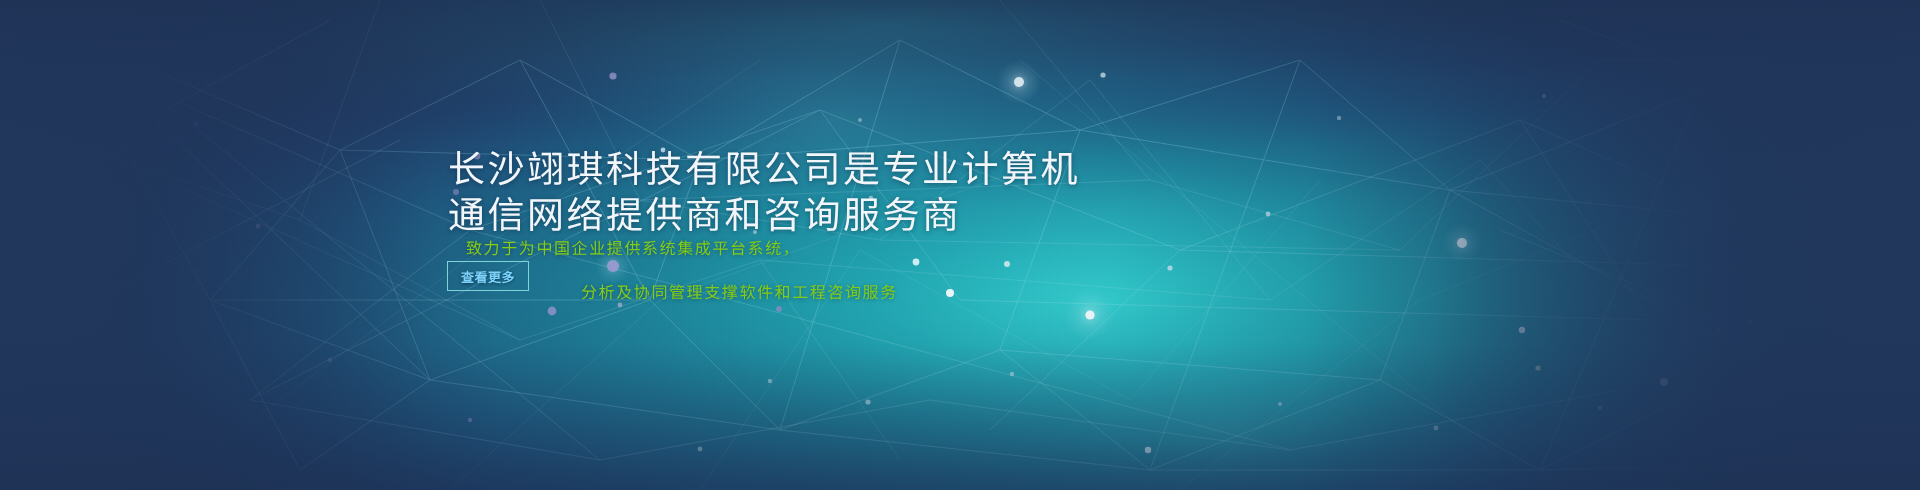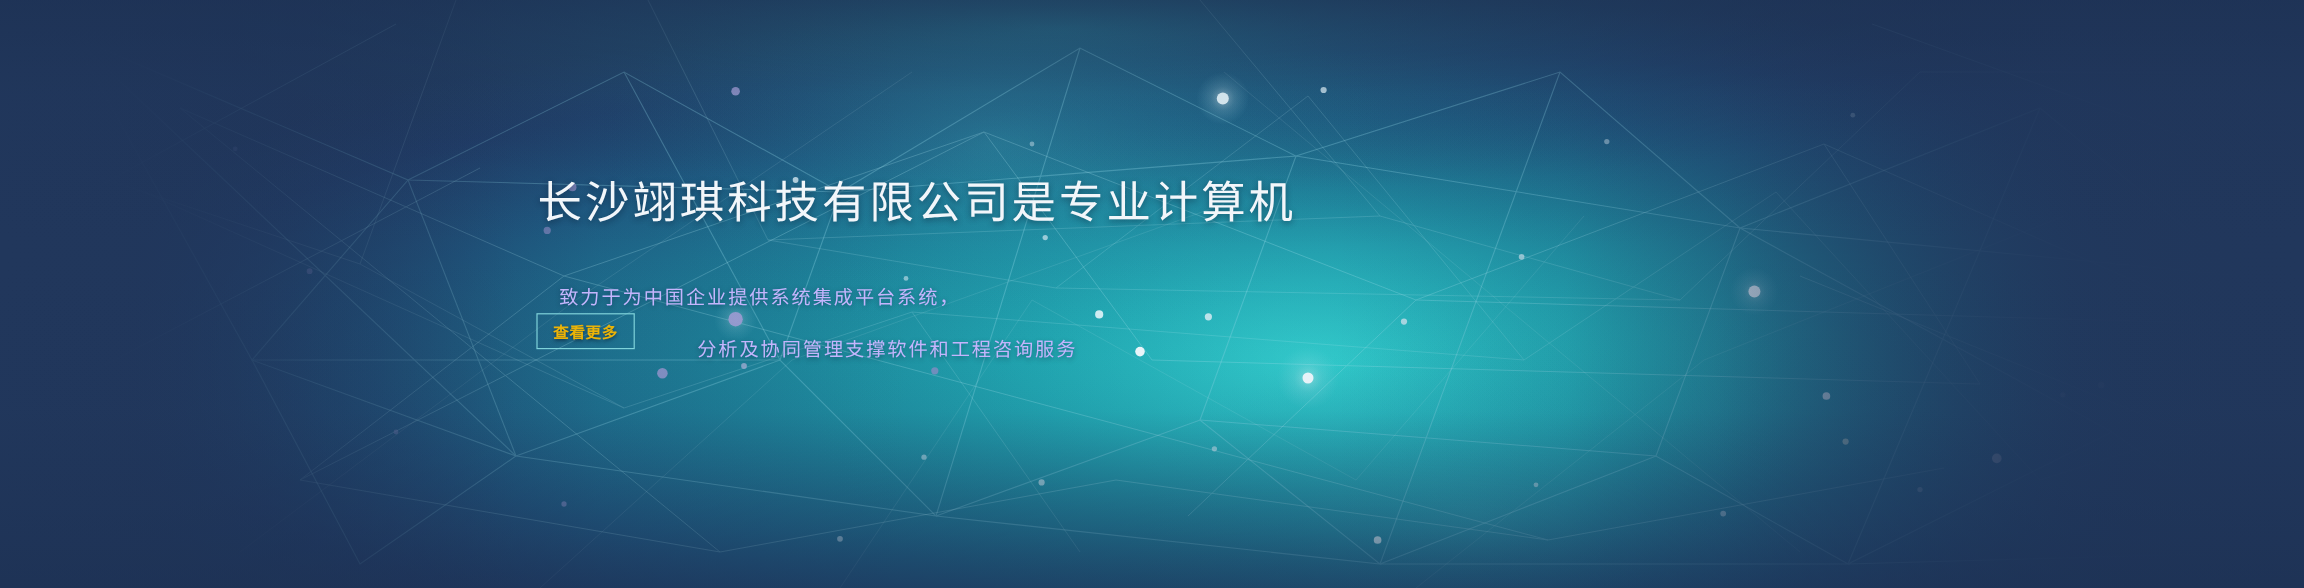--- a/index.html
+++ b/index.html
@@ -89,21 +89,21 @@
     font-weight: 400;
     text-shadow: 0 1px 5px rgba(8,22,44,0.45);
     white-space: nowrap;
   }
   .headline .hl-line { display: block; }
 
   .subhead {
     position: absolute;
     left: 466px;
     top: 211px;
-    color: #c4b5fd;
+    color: #84cc16;
     font-size: 16px;
     line-height: 44px;
     letter-spacing: 1.6px;
     font-weight: 400;
     text-shadow: 0 1px 4px rgba(8,22,44,0.40);
     white-space: nowrap;
   }
   .subhead .sub-line-1 { display: block; }
   .subhead .sub-line-2 {
     display: block;
@@ -111,21 +111,21 @@
   }
 
   .more-button {
     position: absolute;
     left: 447px;
     top: 261px;
     width: 82px;
     height: 30px;
     border: 1px solid #7fd3da;
     background: transparent;
-    color: #eab308;
+    color: #7dd3fc;
     font-size: 13px;
     letter-spacing: 0.5px;
     font-weight: 700;
     font-family: "Liberation Sans", "DejaVu Sans", sans-serif;
     display: flex;
     align-items: center;
     justify-content: center;
     cursor: pointer;
     text-shadow: 0 1px 3px rgba(8,22,44,0.55);
     box-sizing: border-box;
@@ -300,20 +300,21 @@
     </svg>
   </div>
 
   <div class="bg-vignette"></div>
   <div class="bg-vignette-v"></div>
 
   <div class="content">
 
     <h1 class="headline">
       <span class="hl-line">长沙翊琪科技有限公司是专业计算机</span>
+      <span class="hl-line">通信网络提供商和咨询服务商</span>
     </h1>
 
     <p class="subhead">
       <span class="sub-line-1">致力于为中国企业提供系统集成平台系统，</span>
       <span class="sub-line-2">分析及协同管理支撑软件和工程咨询服务</span>
     </p>
 
     <button class="more-button">查看更多</button>
 
   </div>

